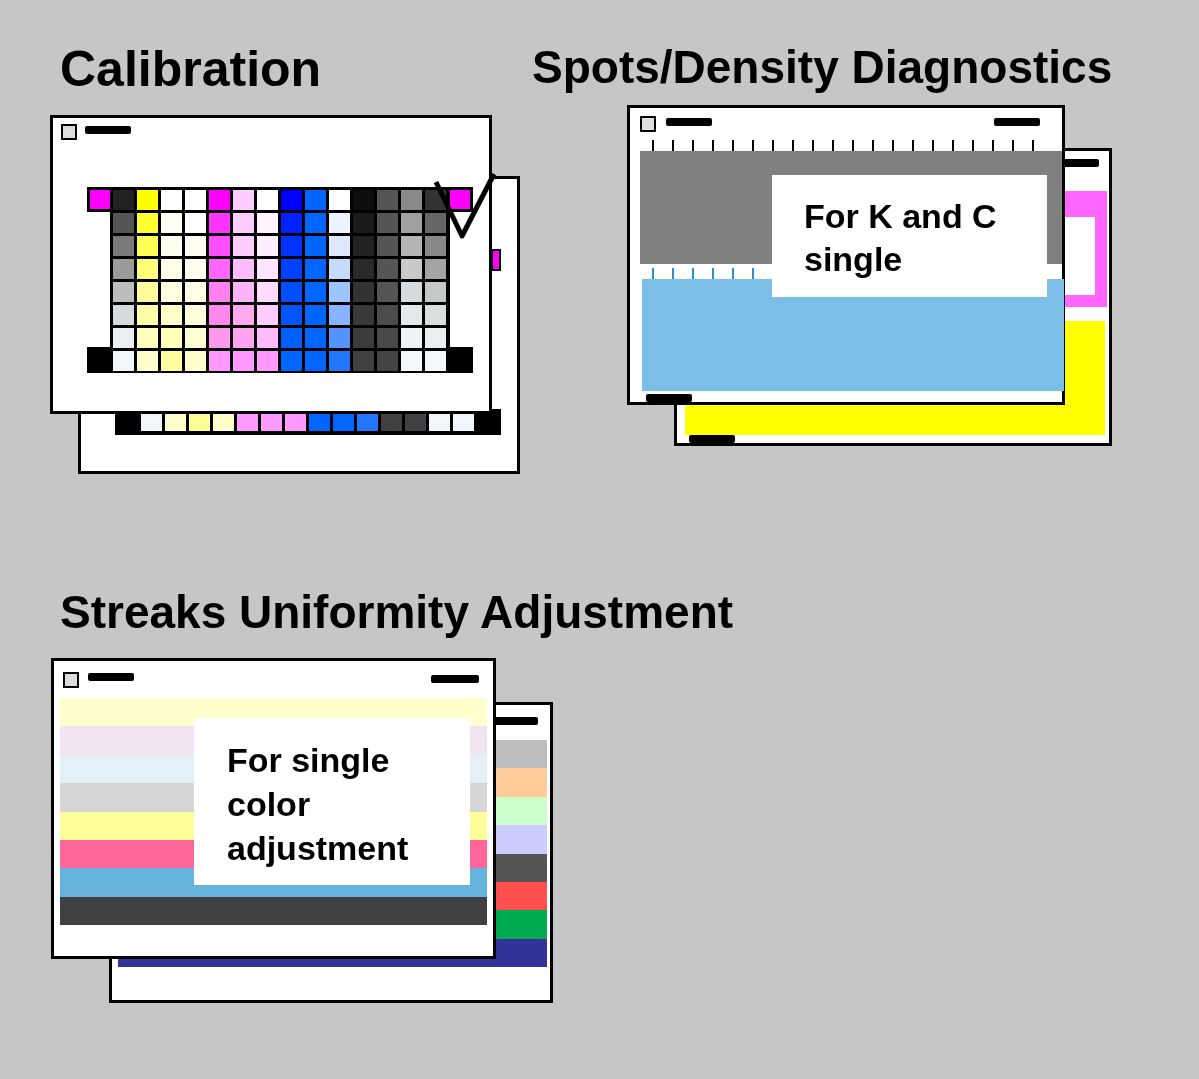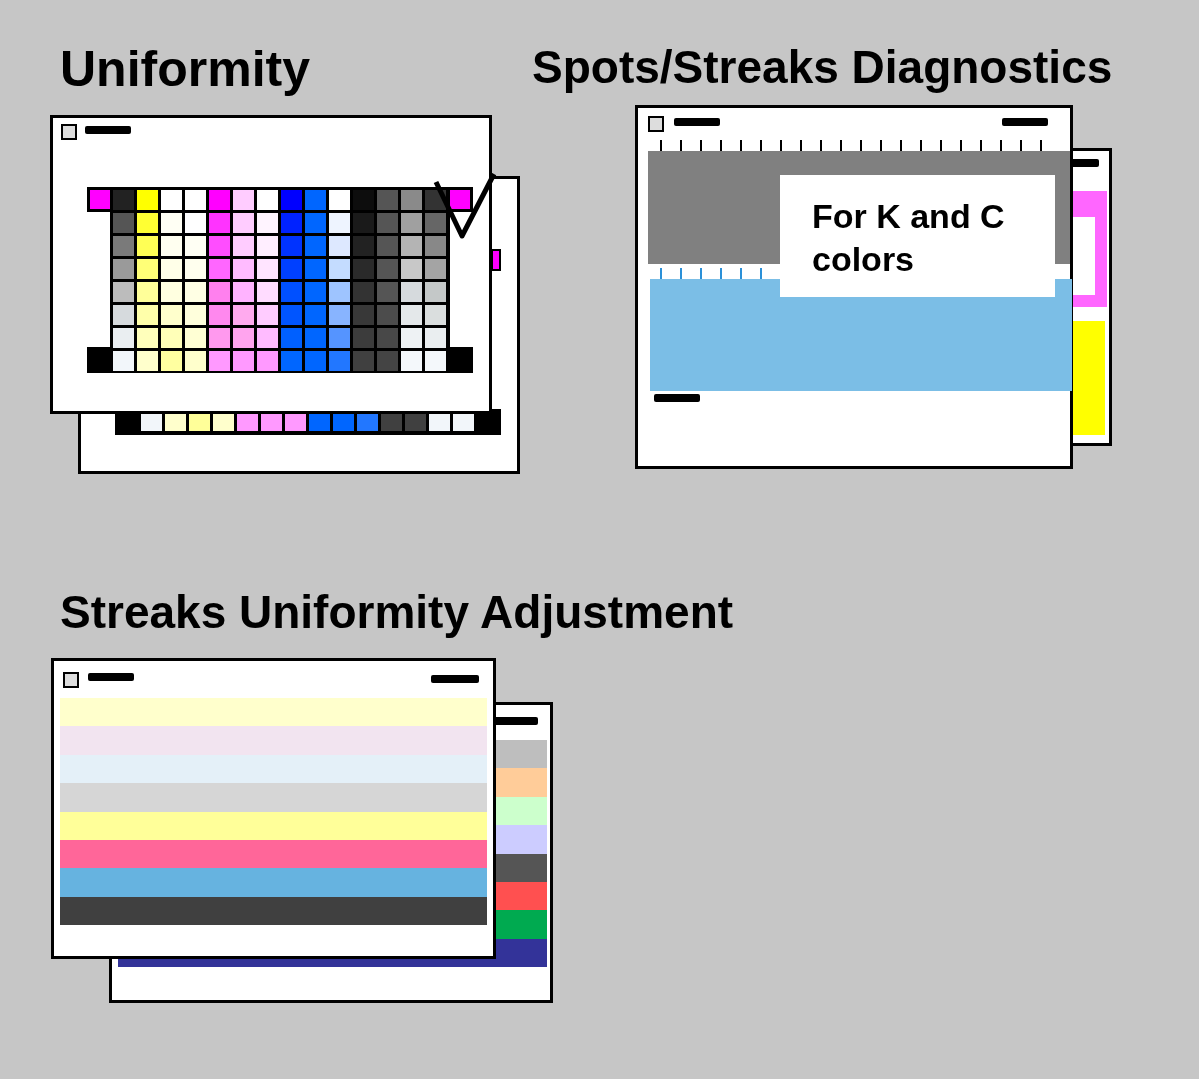--- a/index.html
+++ b/index.html
@@ -9,22 +9,22 @@
   .title { position:absolute; font-weight:bold; color:#000; white-space:nowrap; }
   .sheet { position:absolute; background:#fff; border:3px solid #000; box-sizing:border-box; }
   .corner-box { position:absolute; width:16px; height:16px; background:#ddd; border:2px solid #000; box-sizing:border-box; }
   .bar { position:absolute; height:8px; background:#000; border-radius:2px; }
   .label { position:absolute; background:#fff; font-weight:bold; color:#000; }
   .cell { position:absolute; box-sizing:border-box; }
 </style>
 </head>
 <body>
 
-<div class="title" style="left:60px;top:40px;font-size:50px;">Uniformity</div>
-<div class="title" style="left:532px;top:40px;font-size:46px;">Spots/Streaks Diagnostics</div>
+<div class="title" style="left:60px;top:40px;font-size:50px;">Calibration</div>
+<div class="title" style="left:532px;top:40px;font-size:46px;">Spots/Density Diagnostics</div>
 <div class="title" style="left:60px;top:585px;font-size:46px;">Streaks Uniformity Adjustment</div>
 
 <div>
 
   <div class="sheet" style="left:78px;top:176px;width:442px;height:298px;">
     <div class="abs" style="left:410px;top:70px;width:10px;height:22px;background:#ff00ff;border:2px solid #000;box-sizing:border-box;"></div>
     <div id="back-strip" class="abs" style="left:34px;top:230px;width:386px;height:26px;background:#000;">
         <div class="cell" style="left: 26px; top: 3px; width: 21px; height: 19px; background: rgb(242, 246, 250);"></div>
         <div class="cell" style="left: 50px; top: 3px; width: 21px; height: 19px; background: rgb(255, 255, 204);"></div>
         <div class="cell" style="left: 74px; top: 3px; width: 21px; height: 19px; background: rgb(255, 255, 153);"></div>
@@ -173,21 +173,21 @@
 
 <div>
   <div class="sheet" style="left:674px;top:148px;width:438px;height:298px;">
     <div class="bar" style="left:376px;top:8px;width:46px;"></div>
     <div id="spots-m" class="abs" style="left: 380px; top: 40px; width: 50px; height: 116px; background: rgb(255, 102, 255);">
         <div class="cell" style="left: 0px; top: 26px; width: 38px; height: 78px; background: rgb(255, 255, 255);"></div>
       </div>
     <div id="spots-y" class="abs" style="left: 8px; top: 170px; width: 420px; height: 114px; background: rgb(255, 255, 0);"></div>
     <div class="bar" style="left:12px;top:284px;width:46px;"></div>
   </div>
-  <div class="sheet" style="left:627px;top:105px;width:438px;height:364px;margin-left:8px;">
+  <div class="sheet" style="left:627px;top:105px;width:438px;height:300px;">
     <div class="corner-box" style="left:10px;top:8px;"></div>
     <div class="bar" style="left:36px;top:10px;width:46px;"></div>
     <div class="bar" style="left:364px;top:10px;width:46px;"></div>
     <div id="k-ticks" class="abs" style="left:22px;top:32px;width:400px;height:12px;">
         <div class="cell" style="left: 0px; top: 0px; width: 2px; height: 11px; background: rgb(0, 0, 0);"></div>
         <div class="cell" style="left: 20px; top: 0px; width: 2px; height: 11px; background: rgb(0, 0, 0);"></div>
         <div class="cell" style="left: 40px; top: 0px; width: 2px; height: 11px; background: rgb(0, 0, 0);"></div>
         <div class="cell" style="left: 60px; top: 0px; width: 2px; height: 11px; background: rgb(0, 0, 0);"></div>
         <div class="cell" style="left: 80px; top: 0px; width: 2px; height: 11px; background: rgb(0, 0, 0);"></div>
         <div class="cell" style="left: 100px; top: 0px; width: 2px; height: 11px; background: rgb(0, 0, 0);"></div>
@@ -212,21 +212,21 @@
         <div class="cell" style="left: 20px; top: 0px; width: 2px; height: 11px; background: rgb(42, 144, 216);"></div>
         <div class="cell" style="left: 40px; top: 0px; width: 2px; height: 11px; background: rgb(42, 144, 216);"></div>
         <div class="cell" style="left: 60px; top: 0px; width: 2px; height: 11px; background: rgb(42, 144, 216);"></div>
         <div class="cell" style="left: 80px; top: 0px; width: 2px; height: 11px; background: rgb(42, 144, 216);"></div>
         <div class="cell" style="left: 100px; top: 0px; width: 2px; height: 11px; background: rgb(42, 144, 216);"></div>
         <div class="cell" style="left: 120px; top: 0px; width: 2px; height: 11px; background: rgb(42, 144, 216);"></div>
       </div>
     <div id="spots-c" class="abs" style="left: 12px; top: 171px; width: 422px; height: 112px; background: rgb(123, 190, 230);"></div>
     <div class="label" style="left:142px;top:67px;width:275px;height:122px;box-sizing:border-box;padding:20px 0 0 32px;font-size:34px;line-height:43px;">
       <div>For K and C</div>
-      <div>colors</div>
+      <div>single</div>
     </div>
     <div class="bar" style="left:16px;top:286px;width:46px;"></div>
   </div>
 </div>
 
 <div>
   <div class="sheet" style="left:109px;top:702px;width:444px;height:301px;">
     <div class="bar" style="left:380px;top:12px;width:46px;"></div>
     <div id="dens-back" class="abs" style="left:6px;top:35px;width:429px;height:227px;">
         <div class="cell" style="left: 0px; top: 0px; width: 100%; height: 28.4px; background: rgb(190, 190, 190);"></div>
@@ -246,14 +246,19 @@
     <div id="dens-front" class="abs" style="left:6px;top:37px;width:427px;height:227px;">
         <div class="cell" style="left: 0px; top: 0px; width: 100%; height: 28.4px; background: rgb(255, 255, 204);"></div>
         <div class="cell" style="left: 0px; top: 28.4px; width: 100%; height: 28.4px; background: rgb(242, 228, 240);"></div>
         <div class="cell" style="left: 0px; top: 56.8px; width: 100%; height: 28.4px; background: rgb(228, 240, 248);"></div>
         <div class="cell" style="left: 0px; top: 85.2px; width: 100%; height: 28.4px; background: rgb(214, 214, 214);"></div>
         <div class="cell" style="left: 0px; top: 113.6px; width: 100%; height: 28.4px; background: rgb(255, 255, 153);"></div>
         <div class="cell" style="left: 0px; top: 142px; width: 100%; height: 28.4px; background: rgb(255, 102, 153);"></div>
         <div class="cell" style="left: 0px; top: 170.4px; width: 100%; height: 28.4px; background: rgb(102, 179, 224);"></div>
         <div class="cell" style="left: 0px; top: 198.8px; width: 100%; height: 28.4px; background: rgb(64, 64, 64);"></div>
       </div>
+    <div class="label" style="left:140px;top:57px;width:276px;height:167px;box-sizing:border-box;padding:20px 0 0 33px;font-size:34px;line-height:44px;">
+      <div>For single</div>
+      <div>color</div>
+      <div>adjustment</div>
+    </div>
   </div>
 </div>
 
 </body></html>

